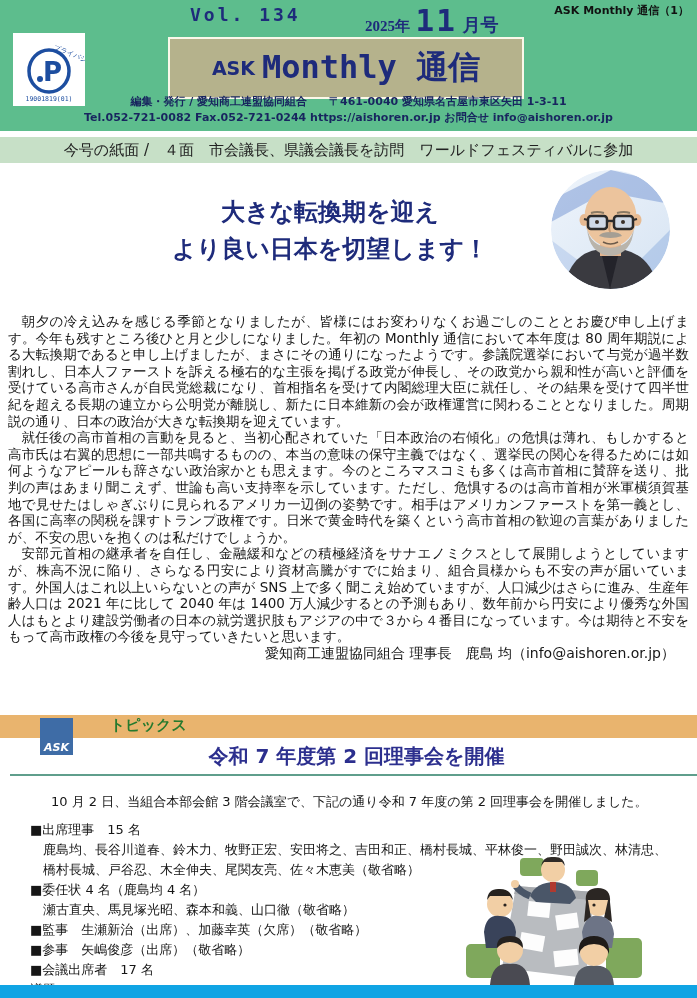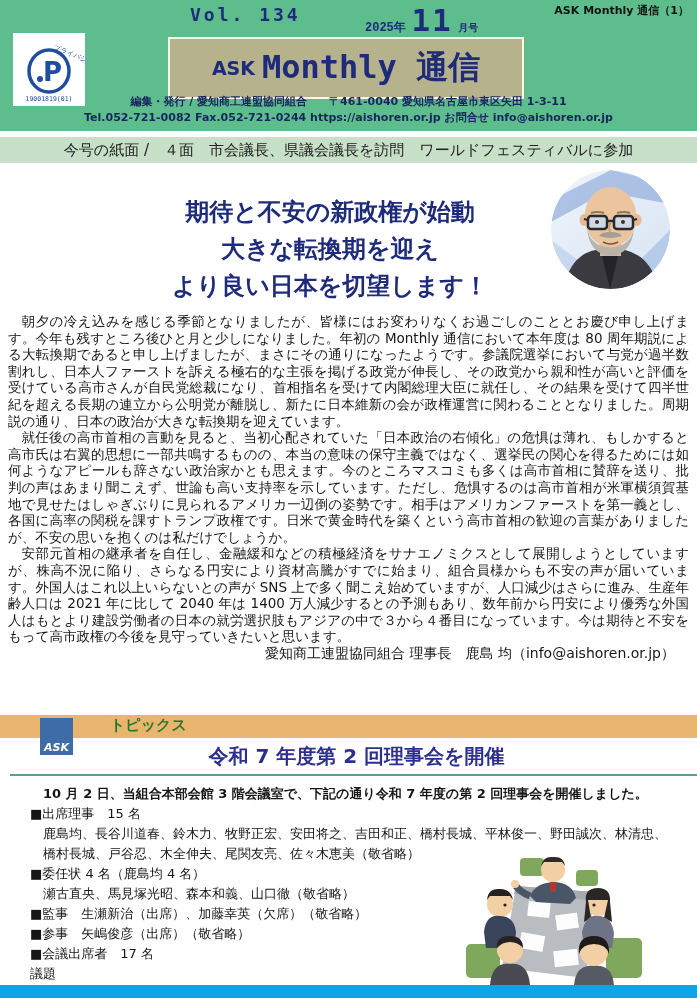--- a/index.html
+++ b/index.html
@@ -5,23 +5,23 @@
   html,body{margin:0;padding:0;background:#fff;}
   body{font-family:"DejaVu Sans","Liberation Sans",sans-serif;}
   .page{position:relative;width:697px;height:998px;background:#fff;overflow:hidden;}
 
   
   .header{position:absolute;top:0;left:0;width:697px;height:131px;background:#5dbd8d;}
   .corner-label{position:absolute;top:3px;right:8px;font-size:11px;font-weight:bold;color:#111;}
   .vol{position:absolute;top:4px;left:190px;color:#1e2b7b;font-weight:bold;font-size:18px;
        font-family:"DejaVu Sans Mono","Liberation Mono",monospace;letter-spacing:3px;}
   .issue{position:absolute;top:2px;left:365px;color:#1e2b7b;font-weight:bold;white-space:nowrap;}
-  .issue .yr{font-size:12px;font-family:Liberation Mono, monospace;}
+  .issue .yr{font-size:15px;font-family:Liberation Serif, serif;}
   .issue .mo{font-size:31px;font-family:"DejaVu Sans Mono","Liberation Mono",monospace;letter-spacing:2px;}
-  .issue .sfx{font-size:10px;}
+  .issue .sfx{font-size:18px;}
   .privacy-box{position:absolute;top:33px;left:13px;width:72px;height:73px;background:#fff;}
   .title-box{position:absolute;top:37px;left:168px;width:352px;height:58px;background:#b5b28c;
              border:2px solid #fbf8ea;display:flex;align-items:center;justify-content:center;
              color:#1e2b7b;white-space:nowrap;}
   .title-ask{font-size:19px;font-weight:bold;margin-right:7px;}
   .title-main{font-size:32px;font-weight:bold;font-family:"DejaVu Sans Mono","Liberation Mono",monospace;}
   .pub-lines{position:absolute;bottom:5px;left:0;width:100%;text-align:center;color:#18255f;
              font-size:11px;font-weight:bold;line-height:16px;white-space:nowrap;}
 
   
@@ -40,21 +40,21 @@
   
   .topics-bar{position:absolute;top:715px;left:0;width:697px;height:23px;background:#e9b46e;}
   .ask-box{position:absolute;top:718px;left:40px;width:33px;height:37px;background:#3e6ca6;color:#fff;
            display:flex;align-items:flex-end;justify-content:center;font-size:11px;font-weight:bold;
            font-style:italic;z-index:2;padding-bottom:1px;box-sizing:border-box;}
   .topics-label{position:absolute;top:716px;left:110px;font-size:15px;font-weight:bold;color:#267a2e;z-index:2;}
   .topics-title{position:absolute;top:743px;left:0;width:697px;text-align:center;color:#2c2f8e;
                 font-weight:bold;font-size:20px;padding-left:8px;}
   .topics-rule{position:absolute;top:774px;left:10px;width:687px;height:2px;background:#5f9e8c;}
   .topics-body{position:absolute;top:784px;left:30px;width:645px;font-size:13px;line-height:20px;color:#161616;}
-  .topics-body .intro{text-indent:1em;margin:0;font-weight:bold;}
+  .topics-body .intro{text-indent:1em;margin:8px;}
   .topics-body .tline{margin:0;white-space:nowrap;}
   .agenda-title{margin-top:20px;}
   .meeting{position:absolute;top:852px;left:458px;width:190px;height:133px;}
   .bottom-bar{position:absolute;bottom:0;left:0;width:697px;height:13px;background:#10a4e4;}
 </style>
 </head>
 <body>
 
 <div class="page">
 
@@ -85,21 +85,20 @@
 
     <div class="pub-lines">
       <div>編集・発行 / 愛知商工連盟協同組合　　〒461-0040 愛知県名古屋市東区矢田 1-3-11</div>
       <div>Tel.052-721-0082 Fax.052-721-0244 https://aishoren.or.jp お問合せ info@aishoren.or.jp</div>
     </div>
   </div>
 
   <div class="toc-bar">今号の紙面 /　４面　市会議長、県議会議長を訪問　ワールドフェスティバルに参加</div>
 
   <div class="headline">
-    <div>期待と不安の新政権が始動</div>
     <div>大きな転換期を迎え</div>
     <div>より良い日本を切望します！</div>
   </div>
 
   <div class="photo">
     <svg width="119" height="119" viewBox="0 0 119 119">
       <defs>
         <clipPath id="pc">
             <circle cx="59.5" cy="59.5" r="59.5"></circle>
           </clipPath>

